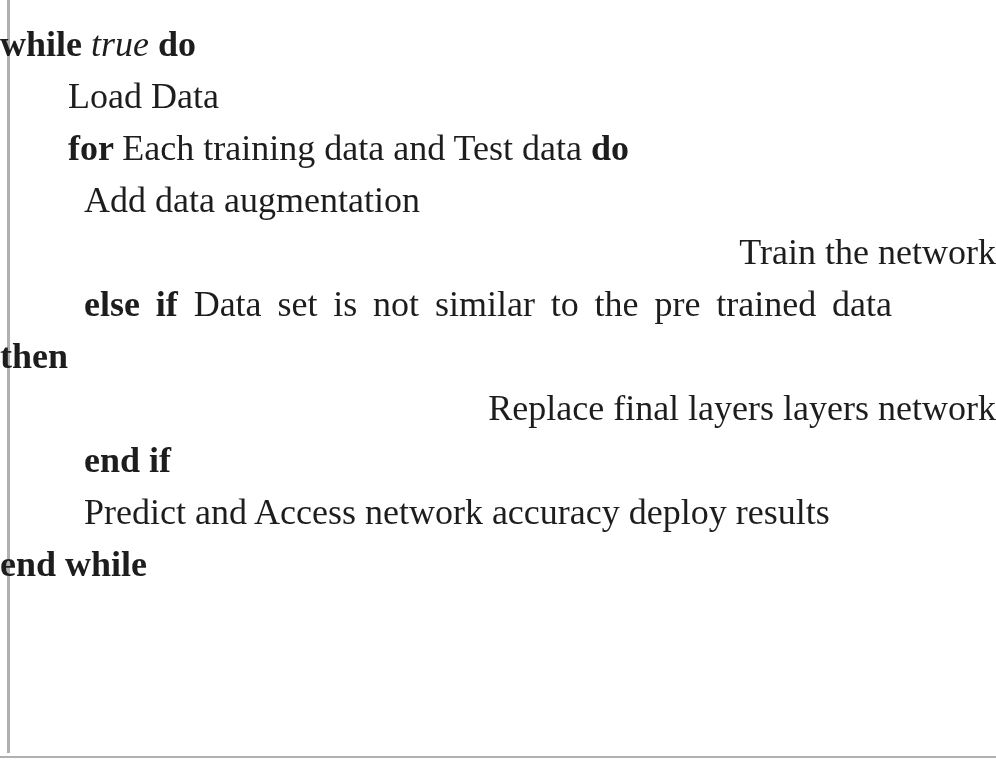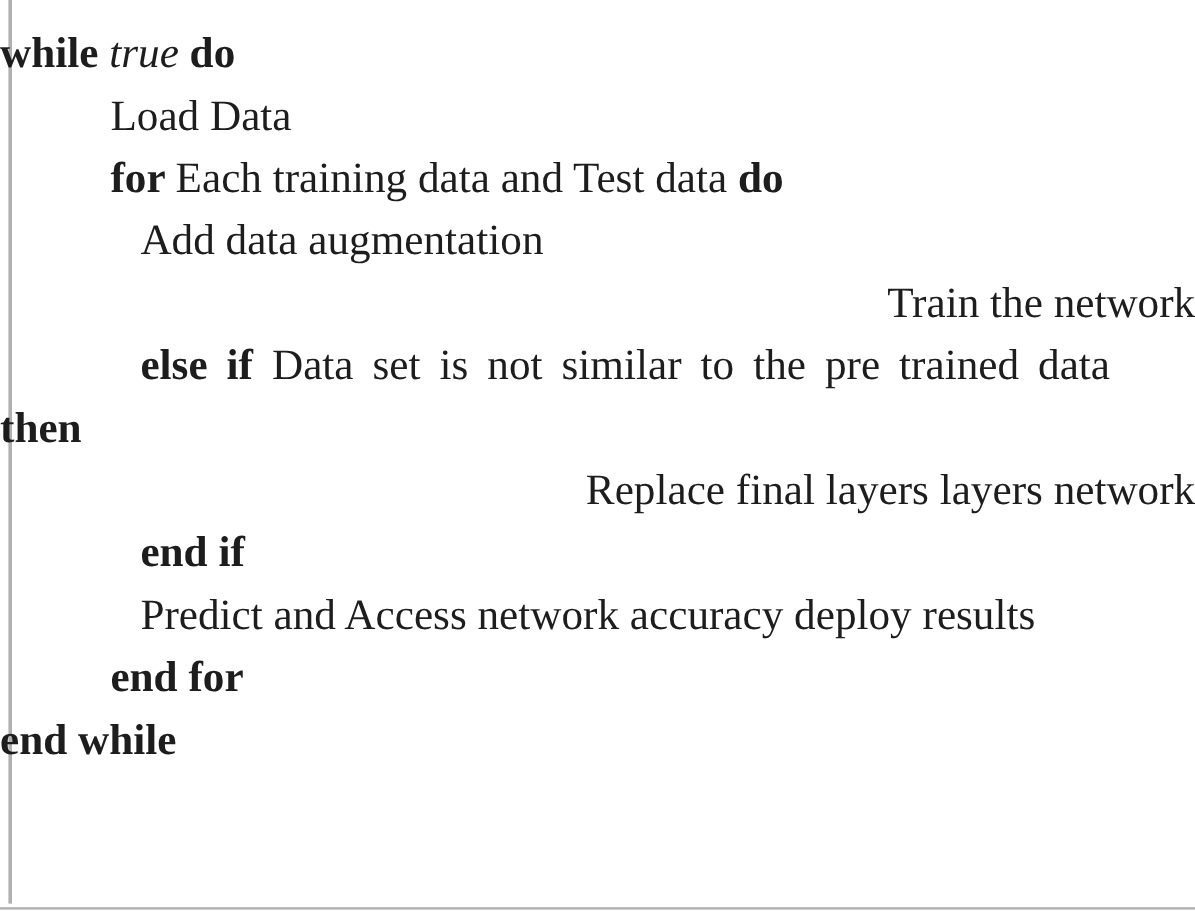--- a/index.html
+++ b/index.html
@@ -15,22 +15,22 @@
     font-family:"Liberation Serif","DejaVu Serif",serif;
   }
   .algorithm{
     position:absolute;left:0;top:18px;width:996px;
     font-size:36px;line-height:52px;color:var(--text-color);
   }
   .code-line{
     height:52px;white-space:nowrap;
   }
   .indent-0{}
-  .indent-1{margin-left:92px;}
-  .indent-2{margin-left:117px;}
+  .indent-1{margin-left:68px;}
+  .indent-2{margin-left:84px;}
   .indent-3{text-align:right;}
   .code-line.justify{
     white-space:normal;
     width:808px;              
     text-align:justify;
     text-align-last:justify;
   }
   .seg-bold{font-weight:bold;}
   .seg-italic{font-style:italic;}
   .seg-normal{font-weight:normal;font-style:normal;}
@@ -53,15 +53,14 @@
     <div class="code-line indent-0"><span class="seg-bold">while </span><span class="seg-italic">true</span><span class="seg-normal"> </span><span class="seg-bold">do</span></div>
     <div class="code-line indent-1"><span class="seg-normal">Load Data</span></div>
     <div class="code-line indent-1"><span class="seg-bold">for </span><span class="seg-normal">Each training data and Test data </span><span class="seg-bold">do</span></div>
     <div class="code-line indent-2"><span class="seg-normal">Add data augmentation</span></div>
     <div class="code-line indent-3"><span class="seg-normal">Train the network</span></div>
     <div class="code-line indent-2 justify"><span class="seg-bold">else if </span><span class="seg-normal">Data set is not similar to the pre trained data</span></div>
     <div class="code-line indent-0"><span class="seg-bold">then</span></div>
     <div class="code-line indent-3"><span class="seg-normal">Replace final layers layers network</span></div>
     <div class="code-line indent-2"><span class="seg-bold">end if</span></div>
     <div class="code-line indent-2"><span class="seg-normal">Predict and Access network accuracy deploy results</span></div>
-    <div class="code-line indent-1"><span class="seg-bold">end for</span></div>
     <div class="code-line indent-0"><span class="seg-bold">end while</span></div>
   </div>
 
 </body></html>

